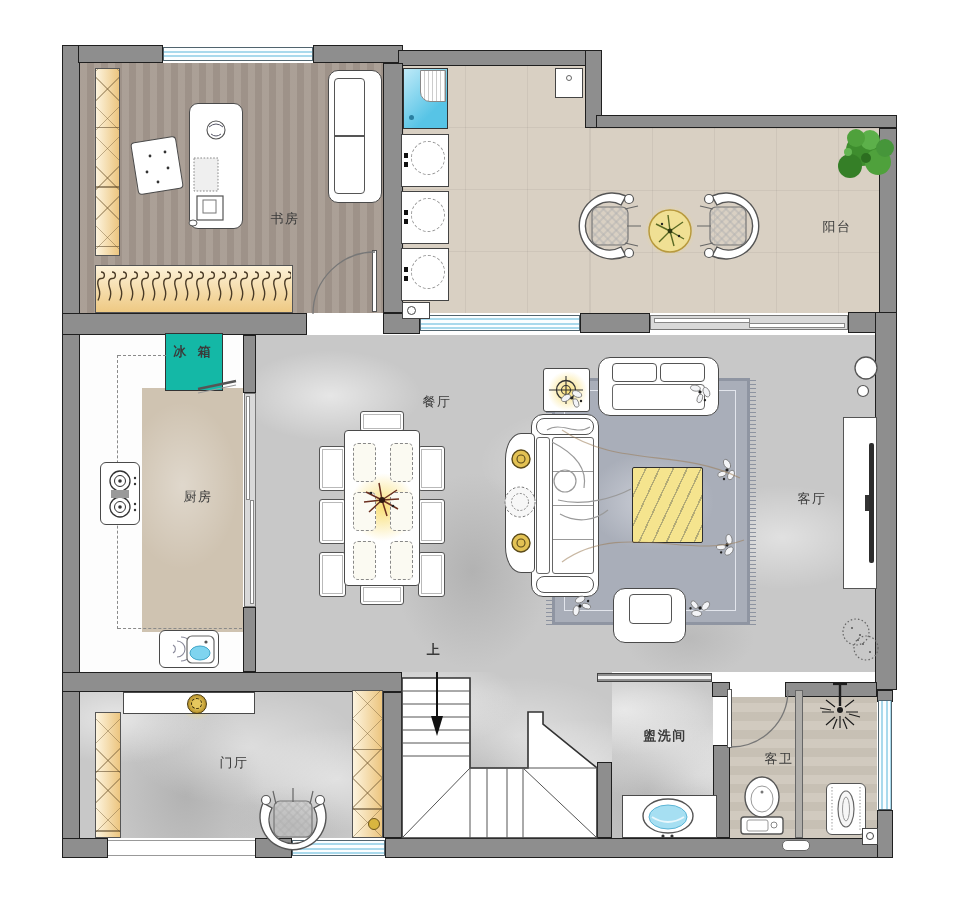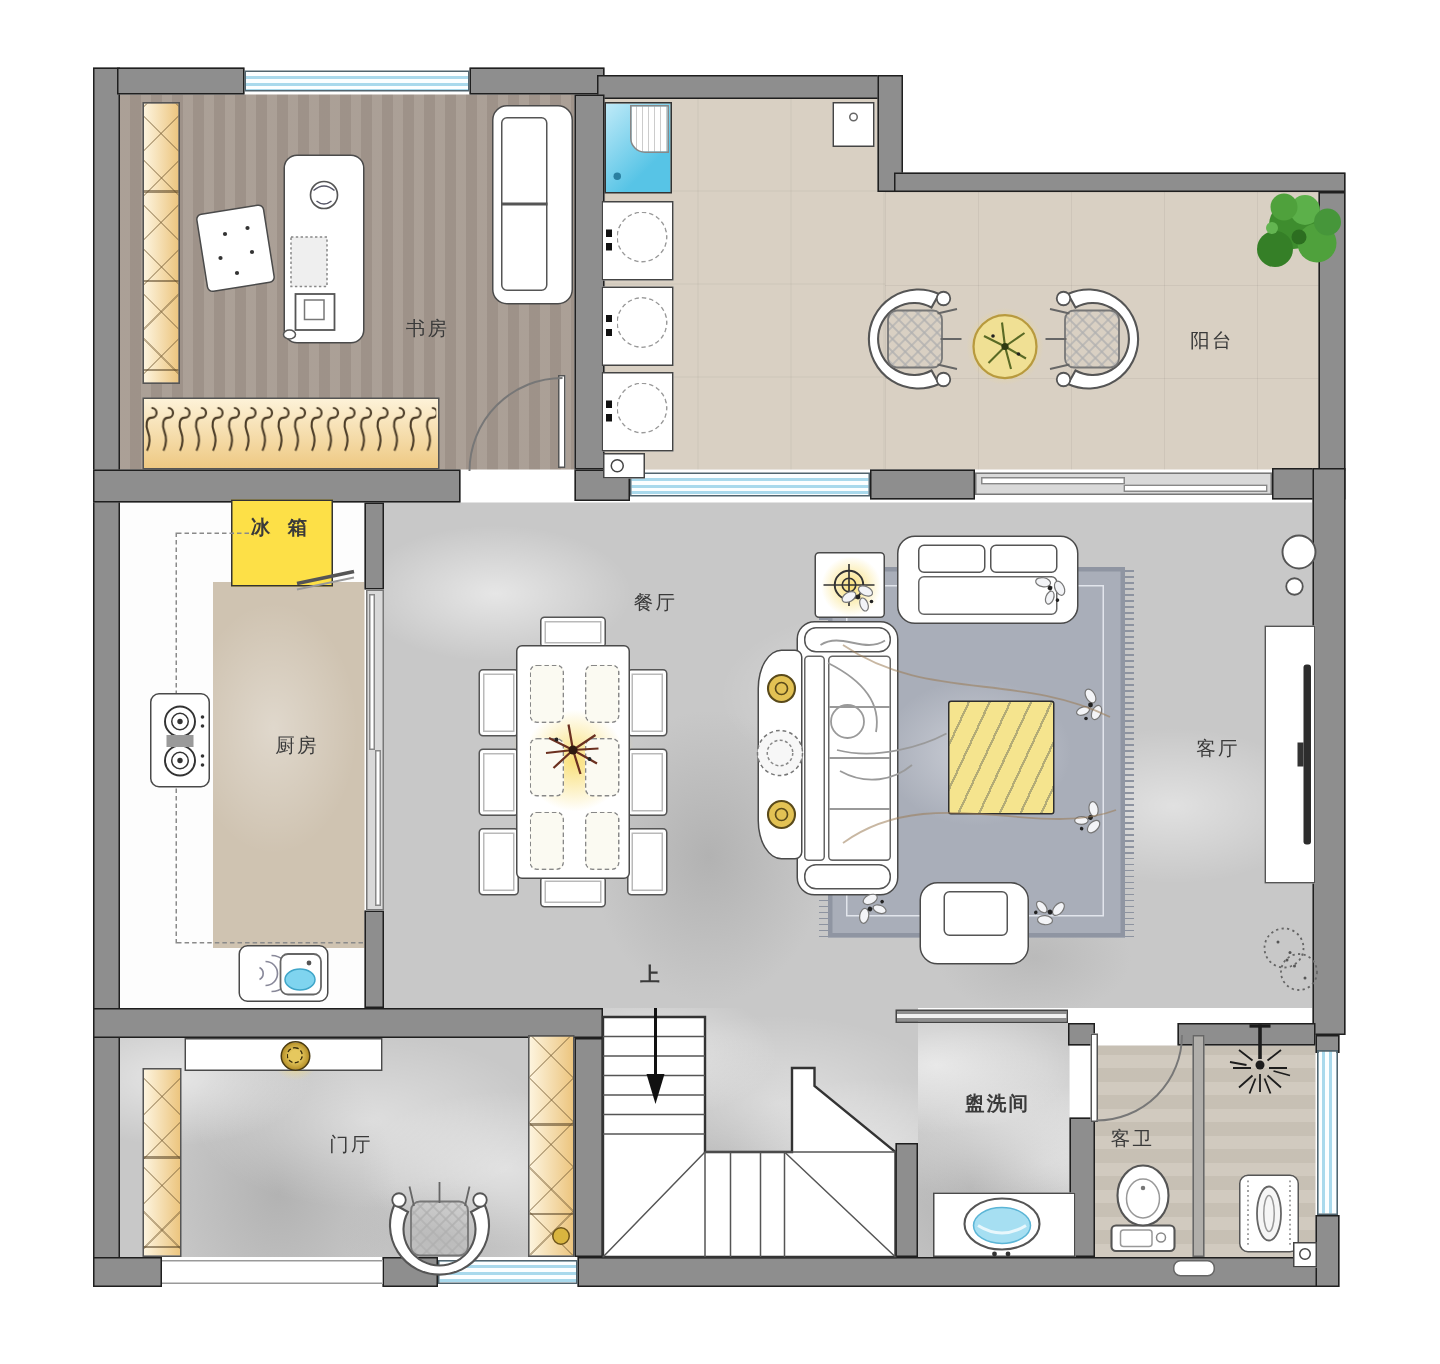--- a/index.html
+++ b/index.html
@@ -137,21 +137,21 @@
     <div class="a" style="left:2px;top:18px;width:4px;height:14px;background:linear-gradient(#111 0 35%,transparent 35% 65%,#111 65%)"></div>
   </div>
   <div class="a" style="left:401px;top:248px;width:48px;height:53px;background:#fff;border:1.5px solid #444">
     <div class="a washc" style="left:9px;top:6px;width:34px;height:34px"></div>
     <div class="a" style="left:2px;top:18px;width:4px;height:14px;background:linear-gradient(#111 0 35%,transparent 35% 65%,#111 65%)"></div>
   </div>
   <div class="a" style="left:402px;top:302px;width:28px;height:17px;background:#fff;border:1.3px solid #444">
     <div class="a" style="left:4px;top:3px;width:9px;height:9px;border:1.3px solid #444;border-radius:50%"></div>
   </div>
 
-  <div class="a" style="left:154px;top:333px;width:68px;height:58px;background:#fde047;border:1.6px solid #333">
+  <div class="a" style="left:165px;top:333px;width:58px;height:58px;background:#14b8a6;border:1.6px solid #333">
     <div class="lbl" style="margin-top:10px;letter-spacing:4px;font-weight:600">冰 箱</div>
   </div>
   <div class="a" style="left:117px;top:355px;width:2px;height:274px;border-left:1.5px dashed #8a8a8a"></div>
   <div class="a" style="left:118px;top:355px;width:48px;height:2px;border-top:1.5px dashed #8a8a8a"></div>
   <div class="a" style="left:118px;top:628px;width:124px;height:2px;border-top:1.5px dashed #8a8a8a"></div>
   <div class="a furn" style="left:100px;top:462px;width:40px;height:63px;border-radius:6px"></div>
   <div class="a furn" style="left:159px;top:630px;width:60px;height:38px;border-radius:6px"></div>
 
   <div class="a chair" style="left:360px;top:411px;width:44px;height:21px"></div>
   <div class="a chair" style="left:319px;top:446px;width:27px;height:45px"></div>
@@ -399,22 +399,22 @@
       </g>
     </g>
     <g>
       <ellipse cx="846" cy="809" rx="8" ry="18" fill="#f6f6f6" stroke="#666" stroke-width="1.2"></ellipse>
       <ellipse cx="846" cy="809" rx="3.5" ry="12" fill="none" stroke="#999" stroke-width="1"></ellipse>
       <path d="M832,787 V831 M860,787 V831" stroke="#999" stroke-width="1.2" stroke-dasharray="1.2,2"></path>
     </g>
   </svg>
 
   <div class="a lbl" style="left:255px;top:211px;width:60px">书房</div>
-  <div class="a lbl" style="left:778px;top:219px;width:60px">阳台</div>
+  <div class="a lbl" style="left:807px;top:219px;width:60px">阳台</div>
   <div class="a lbl" style="left:168px;top:489px;width:60px">厨房</div>
   <div class="a lbl" style="left:407px;top:394px;width:60px">餐厅</div>
   <div class="a lbl" style="left:782px;top:491px;width:60px">客厅</div>
   <div class="a lbl" style="left:204px;top:755px;width:60px">门厅</div>
   <div class="a lbl" style="left:625px;top:728px;width:80px;font-weight:700">盥洗间</div>
-  <div class="a lbl" style="left:725px;top:751px;width:60px">客卫</div>
+  <div class="a lbl" style="left:749px;top:751px;width:60px">客卫</div>
   <div class="a lbl" style="left:419px;top:642px;width:30px;font-weight:700">上</div>
 
 </div>
 
 </body></html>

